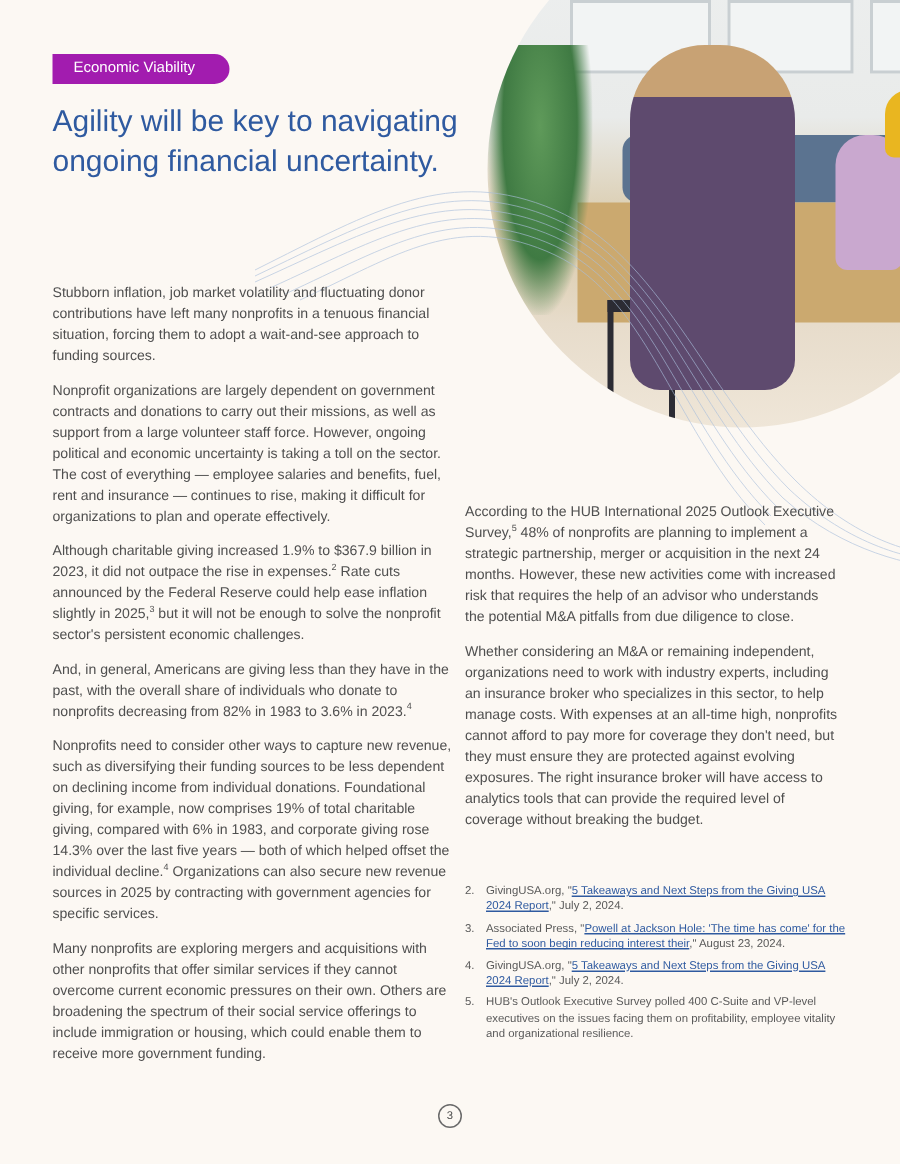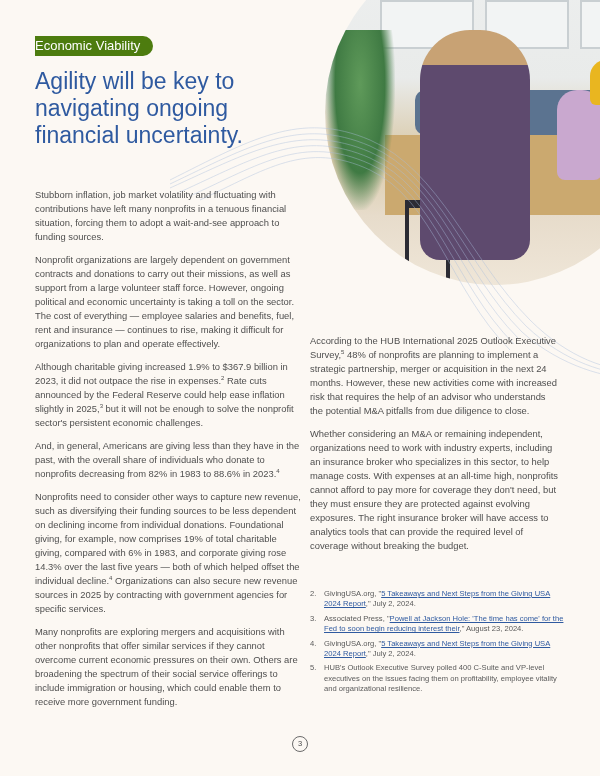--- a/index.html
+++ b/index.html
@@ -28,26 +28,26 @@
     background:radial-gradient(ellipse at 50% 30%,#5f9a5a 0%,#3f7a43 50%,transparent 72%); }
   .photo .woman-main { position:absolute; left:95px; top:90px; width:110px; height:230px;
     background:linear-gradient(180deg,#c8a274 0 15%,#5e4a6e 15% 100%); border-radius:50px 50px 20px 20px; }
   .photo .stool { position:absolute; left:80px; top:260px; width:45px; height:80px;
     border-top:8px solid #2b2b33; border-left:4px solid #2b2b33; border-right:4px solid #2b2b33; box-sizing:border-box; }
   .photo .p2 { position:absolute; left:232px; top:150px; width:45px; height:90px; background:#c9a8cf; border-radius:20px 20px 8px 8px; }
   .photo .p3 { position:absolute; left:265px; top:120px; width:40px; height:45px; background:#e9b620; border-radius:16px 16px 6px 6px; }
 
   .tag {
     position:absolute; left:35px; top:36px; height:20px; width:118px;
-    background:#4d7c0f; color:#ffffff; font-size:13px; line-height:20px;
-    box-sizing:border-box; border-radius:0 10px 10px 0;
+    background:#a21caf; color:#ffffff; font-size:10px; line-height:20px;
+    padding-left:14px; box-sizing:border-box; border-radius:0 10px 10px 0;
   }
   .title {
     position:absolute; left:35px; top:68px; width:280px;
-    font-size:23px; line-height:27px; color:#2f5aa0; font-weight:normal; margin:0;
+    font-size:20px; line-height:27px; color:#2f5aa0; font-weight:normal; margin:0;
   }
   .col { position:absolute; font-size:9.4px; line-height:14px; color:#4f4f4f; }
   .col p { margin:0 0 9px 0; }
   .col-left { left:35px; top:188px; width:270px; }
   .col-right { left:310px; top:334px; width:250px; }
   sup { font-size:6px; vertical-align:super; line-height:0; }
   .notes { position:absolute; left:310px; top:589px; width:255px; font-size:7.6px; line-height:10.4px; color:#5a5a5a; }
   .note { display:flex; margin-bottom:4px; }
   .note .num { width:14px; flex:none; }
   .note a { color:#2f5aa0; text-decoration:underline; }
@@ -84,24 +84,24 @@
       <path d="M10,72 C85,38 132,8 200,38 C268,68 288,158 348,218"></path>
       <path d="M20,76 C90,44 134,14 200,44 C266,74 284,164 344,224"></path>
       <path d="M30,80 C95,50 136,20 200,50 C264,80 280,170 340,230"></path>
     </g>
   </svg>
 
   <div class="tag">Economic Viability</div>
   <h1 class="title">Agility will be key to navigating ongoing financial uncertainty.</h1>
 
   <div class="col col-left">
-    <p>Stubborn inflation, job market volatility and fluctuating with contributions have left many nonprofits in a tenuous financial situation, forcing them to adopt a wait-and-see approach to funding sources.</p>
+    <p>Stubborn inflation, job market volatility and fluctuating donor contributions have left many nonprofits in a tenuous financial situation, forcing them to adopt a wait-and-see approach to funding sources.</p>
     <p>Nonprofit organizations are largely dependent on government contracts and donations to carry out their missions, as well as support from a large volunteer staff force. However, ongoing political and economic uncertainty is taking a toll on the sector. The cost of everything — employee salaries and benefits, fuel, rent and insurance — continues to rise, making it difficult for organizations to plan and operate effectively.</p>
     <p><span>Although charitable giving increased 1.9% to $367.9 billion in 2023, it did not outpace the rise in expenses.</span><sup>2</sup><span> Rate cuts announced by the Federal Reserve could help ease inflation slightly in 2025,</span><sup>3</sup><span> but it will not be enough to solve the nonprofit sector's persistent economic challenges.</span></p>
-    <p><span>And, in general, Americans are giving less than they have in the past, with the overall share of individuals who donate to nonprofits decreasing from 82% in 1983 to 88.6% in 2023.</span><sup>4</sup></p>
+    <p><span>And, in general, Americans are giving less than they have in the past, with the overall share of individuals who donate to nonprofits decreasing from 82% in 1983 to 3.6% in 2023.</span><sup>4</sup></p>
     <p><span>Nonprofits need to consider other ways to capture new revenue, such as diversifying their funding sources to be less dependent on declining income from individual donations. Foundational giving, for example, now comprises 19% of total charitable giving, compared with 6% in 1983, and corporate giving rose 14.3% over the last five years — both of which helped offset the individual decline.</span><sup>4</sup><span> Organizations can also secure new revenue sources in 2025 by contracting with government agencies for specific services.</span></p>
     <p>Many nonprofits are exploring mergers and acquisitions with other nonprofits that offer similar services if they cannot overcome current economic pressures on their own. Others are broadening the spectrum of their social service offerings to include immigration or housing, which could enable them to receive more government funding.</p>
   </div>
 
   <div class="col col-right">
     <p><span>According to the HUB International 2025 Outlook Executive Survey,</span><sup>5</sup><span> 48% of nonprofits are planning to implement a strategic partnership, merger or acquisition in the next 24 months. However, these new activities come with increased risk that requires the help of an advisor who understands the potential M&amp;A pitfalls from due diligence to close.</span></p>
     <p>Whether considering an M&amp;A or remaining independent, organizations need to work with industry experts, including an insurance broker who specializes in this sector, to help manage costs. With expenses at an all-time high, nonprofits cannot afford to pay more for coverage they don't need, but they must ensure they are protected against evolving exposures. The right insurance broker will have access to analytics tools that can provide the required level of coverage without breaking the budget.</p>
   </div>
 
   <div class="notes">

